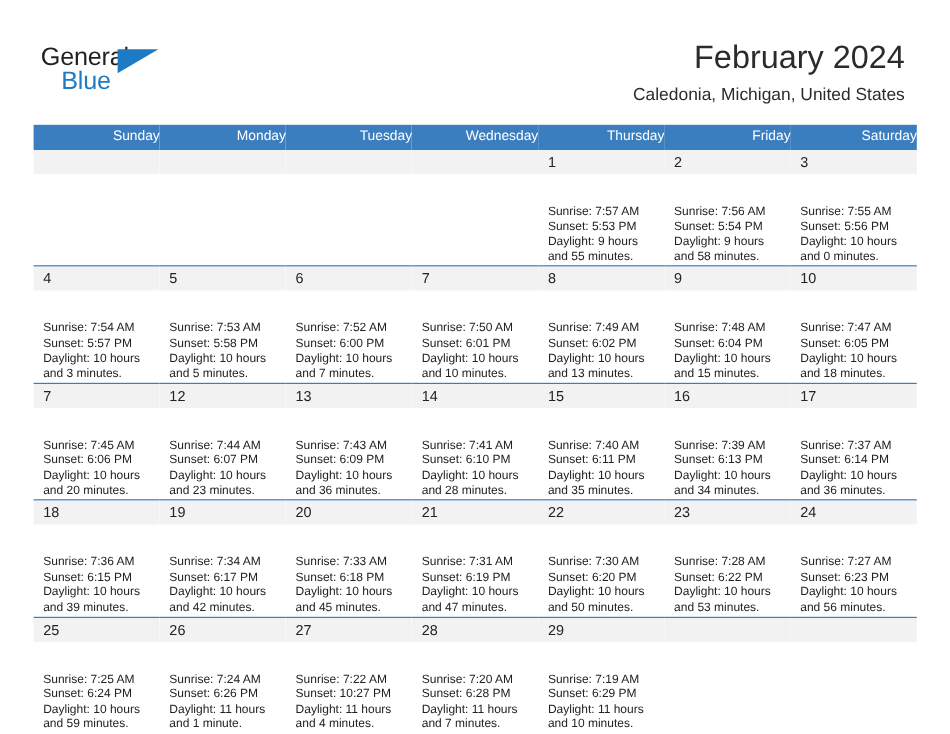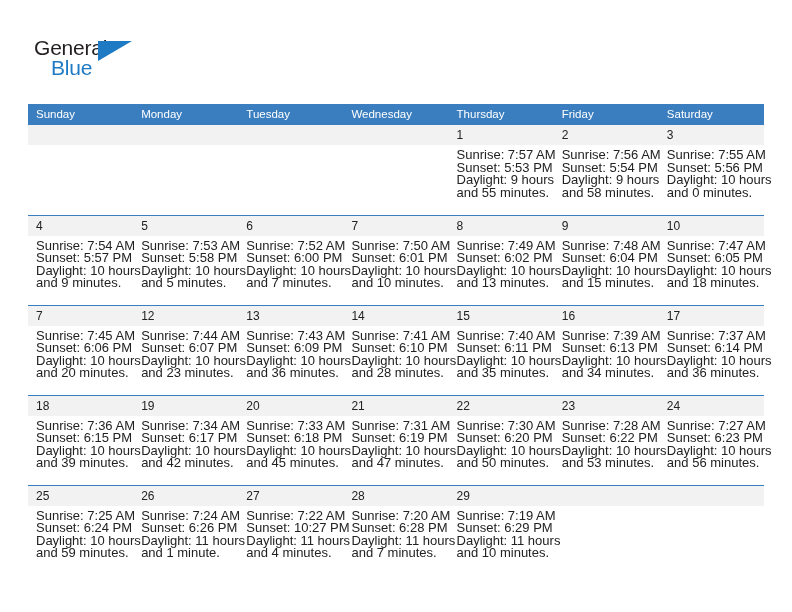--- a/index.html
+++ b/index.html
@@ -86,21 +86,21 @@
     top: 104px;
     width: 736px;
     border-collapse: collapse;
     table-layout: fixed;
   }
   .calendar th {
     background: #3b7ebf;
     color: #ffffff;
     font-size: 11.5px;
     font-weight: normal;
-    text-align: left;
+    text-align: right;
     padding: 4px 0 5px 8px;
     height: 21px;
     border: none;
   }
   .calendar td {
     vertical-align: top;
     padding: 0;
     height: 90px;
     width: 105.14px;
     border: none;
@@ -115,39 +115,44 @@
     background: #f2f2f2;
     font-size: 12px;
     color: #222222;
     padding: 3px 0 3px 8px;
     height: 20px;
     line-height: 14px;
   }
   td.empty .daynum { background: #f2f2f2; color: transparent; }
   .details {
     padding: 4px 6px 0 8px;
-    font-size: 13px;
+    font-size: 10px;
     line-height: 12.6px;
     color: #222222;
+    margin-top: 22px;
   }
   .details div { white-space: nowrap; }
 </style>
 </head>
 <body>
 
 <div id="page">
 
   <div class="header">
 
     <div class="logo">
       <span class="logo-general">General</span>
       <span class="logo-tri"></span>
       <span class="logo-blue">Blue</span>
     </div>
 
+    <div class="title-block">
+      <h1 class="cal-title">February 2024</h1>
+      <h2 class="cal-subtitle">Caledonia, Michigan, United States</h2>
+    </div>
 
   </div>
 
   <table class="calendar">
     <thead>
       <tr id="weekday-row">
           <th>Sunday</th>
           <th>Monday</th>
           <th>Tuesday</th>
           <th>Wednesday</th>
@@ -198,21 +203,21 @@
             </div>
           </td>
         </tr>
         <tr>
           <td>
             <span class="daynum">4</span>
             <div class="details">
               <div>Sunrise: 7:54 AM</div>
               <div>Sunset: 5:57 PM</div>
               <div>Daylight: 10 hours</div>
-              <div>and 9 minutes.</div>
+              <div>and 3 minutes.</div>
             </div>
           </td>
           <td>
             <span class="daynum">5</span>
             <div class="details">
               <div>Sunrise: 7:53 AM</div>
               <div>Sunset: 5:58 PM</div>
               <div>Daylight: 10 hours</div>
               <div>and 5 minutes.</div>
             </div>

